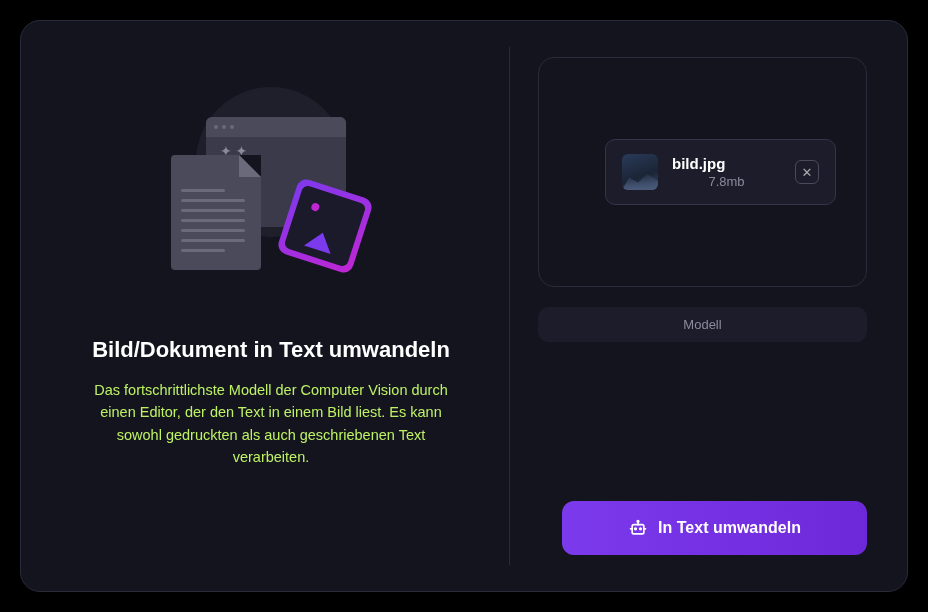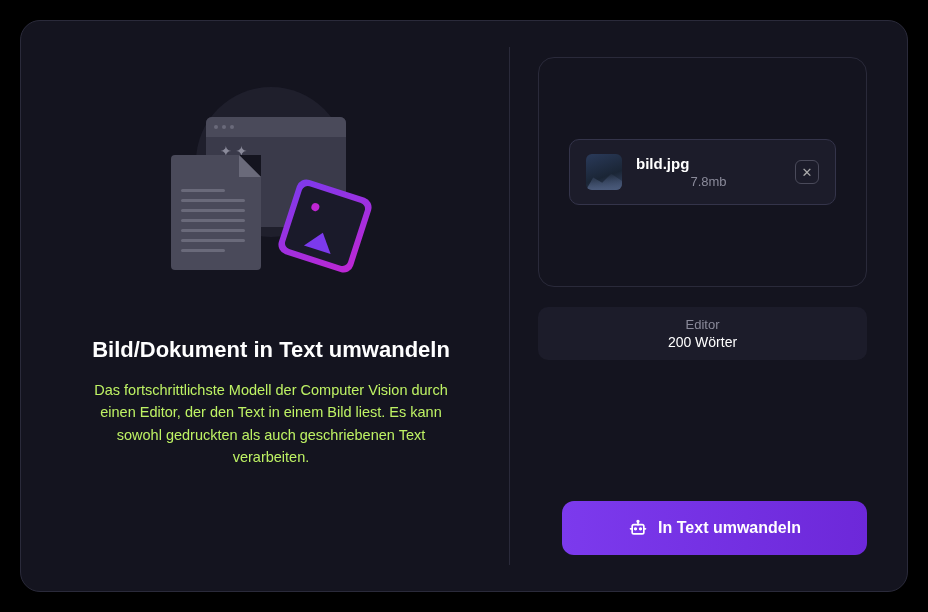--- a/index.html
+++ b/index.html
@@ -188,20 +188,21 @@
 }
 .file-item {
   width: 100%;
   border: 1px solid #34344a;
   background: #1c1c2a;
   border-radius: 10px;
   padding: 14px 16px;
   display: flex;
   align-items: center;
   gap: 14px;
+  margin-left: 36px;
 }
 .file-thumb {
   width: 36px;
   height: 36px;
   border-radius: 6px;
   background: linear-gradient(160deg, #2a3a5a 0%, #1a2535 60%, #3a4a6a 100%);
   position: relative;
   overflow: hidden;
 }
 .file-thumb::after {
@@ -328,22 +329,21 @@
           <div class="file-name">bild.jpg</div>
           <div class="file-size">7.8mb</div>
         </div>
         <button class="remove-btn">
           <span>✕</span>
         </button>
       </div>
     </div>
 
     <div class="price-box">
-      <div class="price-label">Editor</div>
-      <div class="price-value">200 Wörter</div>
+      <div class="price-label">Modell</div>
     </div>
 
     <div class="spacer"></div>
 
     <button class="convert-btn">
       <svg class="robot-icon" viewBox="0 0 24 24" fill="none" stroke="currentColor" stroke-width="2" stroke-linecap="round" stroke-linejoin="round">
         <rect x="5" y="8" width="14" height="11" rx="2"></rect>
         <circle cx="9" cy="13" r="1" fill="currentColor"></circle>
         <circle cx="15" cy="13" r="1" fill="currentColor"></circle>
         <line x1="12" y1="8" x2="12" y2="5"></line>

